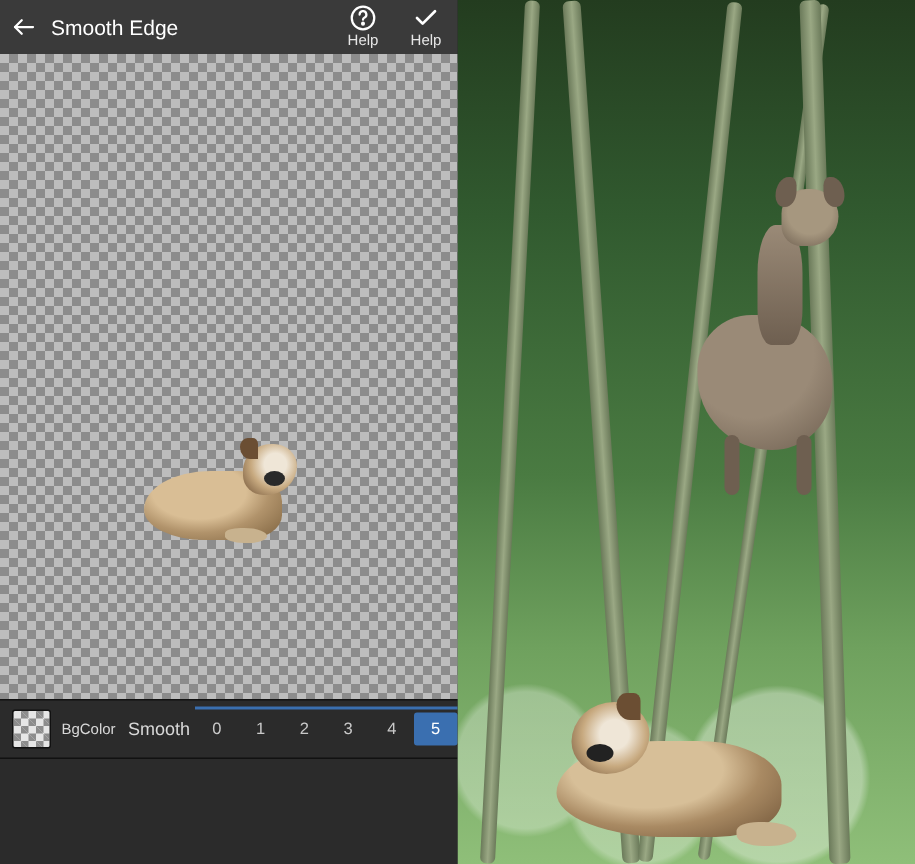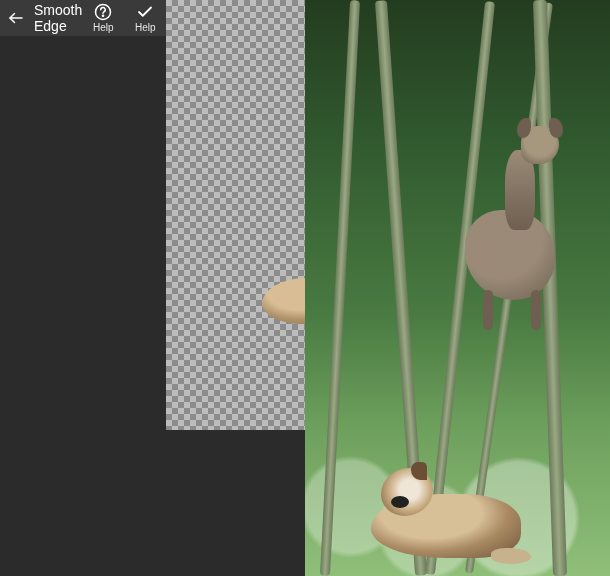--- a/index.html
+++ b/index.html
@@ -1,17 +1,17 @@
 <!DOCTYPE html>
 <html><head>
 <meta charset="utf-8">
 <style>
   html,body{margin:0;padding:0;width:610px;height:576px;background:#2b2b2b;font-family:-apple-system,Helvetica,Arial,sans-serif;overflow:hidden}
   .root{display:flex;width:610px;height:576px}
-  .left-pane{width:305px;height:576px;display:flex;flex-direction:row;background:#2b2b2b}
+  .left-pane{width:305px;height:576px;display:flex;flex-direction:column;background:#2b2b2b}
   .right-pane{width:305px;height:576px;position:relative;overflow:hidden}
   
   .header{height:36px;background:#3a3a3a;display:flex;align-items:center;color:#fff;font-size:14px}
   .header .back{width:32px;display:flex;align-items:center;justify-content:center;cursor:pointer}
   .header .title{flex:1;padding-left:2px}
   .header .hbtn{width:42px;display:flex;flex-direction:column;align-items:center;justify-content:center;cursor:pointer}
   .header .hbtn .cap{font-size:10px;margin-top:1px;color:#e6e6e6}
   .header svg{display:block}
   
   .canvas-wrap{position:relative;flex:0 0 430px;height:430px;width:305px}
@@ -110,20 +110,34 @@
       <div class="checker"></div>
       <div class="dog">
         <div class="body"></div>
         <div class="head"></div>
         <div class="ear"></div>
         <div class="snout"></div>
         <div class="paw"></div>
       </div>
     </div>
 
+    <div class="slider-row">
+      <div class="bgcolor-chip"></div>
+      <div class="bgcolor-lbl">BgColor</div>
+      <div class="smooth-lbl">Smooth</div>
+      <div class="ticks">
+        <div class="track"></div>
+        <div class="tick">0</div>
+        <div class="tick">1</div>
+        <div class="tick">2</div>
+        <div class="tick">3</div>
+        <div class="tick">4</div>
+        <div class="tick sel">5</div>
+      </div>
+    </div>
 
     <div class="below"></div>
   </div>
 
   <div class="right-pane">
     <div class="forest"></div>
     <div class="trunk t1"></div>
     <div class="trunk t2"></div>
     <div class="trunk t3"></div>
     <div class="trunk t5"></div>

